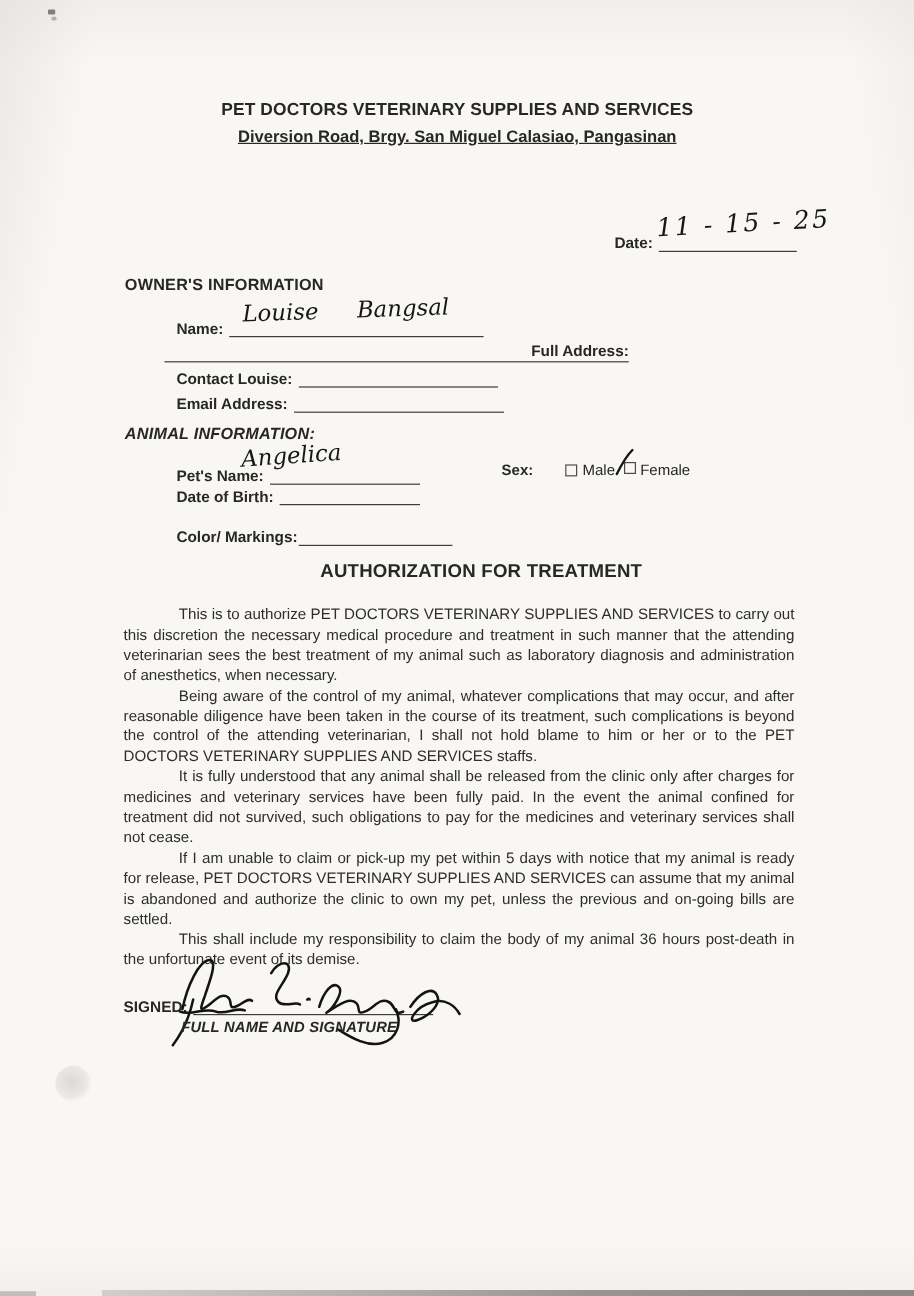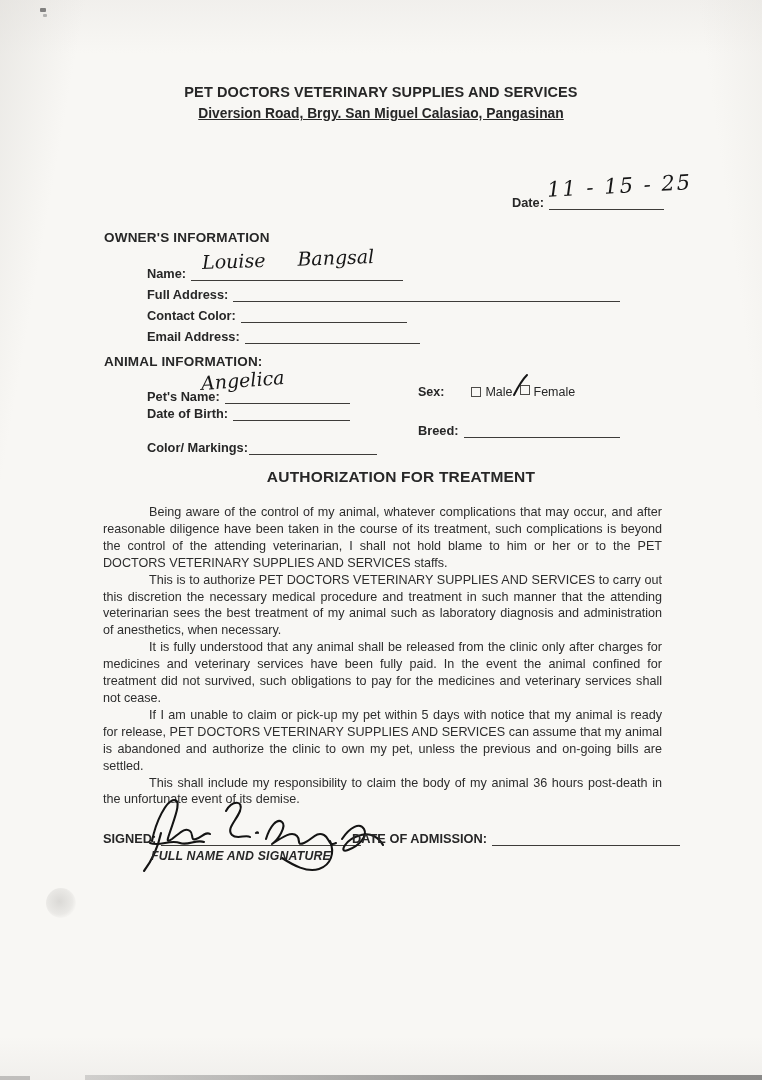--- a/index.html
+++ b/index.html
@@ -74,39 +74,39 @@
   <span class="ink" style="left:547px; top:174px; font-size:21px; transform:rotate(-3deg); letter-spacing:2px;">11 - 15 - 25</span>
 
   <div class="abs sec-title" style="left:104px; top:230px;">OWNER'S INFORMATION</div>
 
   <div class="row" style="left:147px; top:264px;">
     <span class="lbl">Name:</span>
     <span class="line" style="width:212px;"></span>
   </div>
   <span class="ink" style="left:202px; top:248px; font-size:19px; transform:rotate(-2deg); word-spacing:26px;">Louise Bangsal</span>
 
-  <div class="row" style="left:147px; top:285px;">
+  <div class="row" style="left:132px; top:285px;flex-direction:column;">
     <span class="lbl">Full Address:</span>
     <span class="line" style="width:387px;"></span>
     <span class="ink"></span>
   </div>
 
   <div class="row" style="left:147px; top:306px;">
-    <span class="lbl">Contact Color:</span>
+    <span class="lbl">Contact Louise:</span>
     <span class="line" style="width:166px;"></span>
     <span class="ink"></span>
   </div>
 
   <div class="row" style="left:147px; top:327px;">
     <span class="lbl">Email Address:</span>
     <span class="line" style="width:175px;"></span>
     <span class="ink"></span>
   </div>
 
-  <div class="abs sec-title" style="left:104px; top:354px;">ANIMAL INFORMATION:</div>
+  <div class="abs sec-title" style="left:104px; top:354px;font-style:italic;">ANIMAL INFORMATION:</div>
 
   <div class="row" style="left:147px; top:388px;align-items:center;">
     <span class="lbl">Pet's Name:</span>
     <span class="line" style="width:125px;"></span>
   </div>
   <span class="ink" style="left:201px; top:369px; font-size:19px; transform:rotate(-4deg);">Angelica</span>
 
   <div class="abs sexgrp" style="left:418px; top:385px;">
     <span class="lbl">Sex:</span>
     <span class="cb"></span>
@@ -120,37 +120,32 @@
     <span>Female</span>
   </div>
 
   <div class="row" style="left:147px; top:404px;">
     <span class="lbl">Date of Birth:</span>
     <span class="line" style="width:117px;"></span>
     <span class="ink"></span>
   </div>
 
 
-  <div class="row" style="left:418px; top:421px;">
-    <span class="lbl">Breed:</span>
-    <span class="line" style="width:156px;"></span>
-    <span class="ink"></span>
-  </div>
 
   <div class="row" style="left:147px; top:438px;">
     <span class="lbl">Color/ Markings:</span>
     <span class="line" style="width:128px; margin-left:1px;"></span>
     <span class="ink"></span>
   </div>
 
   <div class="abs auth-title" style="top:468px;">AUTHORIZATION FOR TREATMENT</div>
 
   <div class="abs body-text">
+    <p>This is to authorize PET DOCTORS VETERINARY SUPPLIES AND SERVICES to carry out this discretion the necessary medical procedure and treatment in such manner that the attending veterinarian sees the best treatment of my animal such as laboratory diagnosis and administration of anesthetics, when necessary.</p>
     <p>Being aware of the control of my animal, whatever complications that may occur, and after reasonable diligence have been taken in the course of its treatment, such complications is beyond the control of the attending veterinarian, I shall not hold blame to him or her or to the PET DOCTORS VETERINARY SUPPLIES AND SERVICES staffs.</p>
-    <p>This is to authorize PET DOCTORS VETERINARY SUPPLIES AND SERVICES to carry out this discretion the necessary medical procedure and treatment in such manner that the attending veterinarian sees the best treatment of my animal such as laboratory diagnosis and administration of anesthetics, when necessary.</p>
     <p>It is fully understood that any animal shall be released from the clinic only after charges for medicines and veterinary services have been fully paid. In the event the animal confined for treatment did not survived, such obligations to pay for the medicines and veterinary services shall not cease.</p>
     <p>If I am unable to claim or pick-up my pet within 5 days with notice that my animal is ready for release, PET DOCTORS VETERINARY SUPPLIES AND SERVICES can assume that my animal is abandoned and authorize the clinic to own my pet, unless the previous and on-going bills are settled.</p>
     <p>This shall include my responsibility to claim the body of my animal 36 hours post-death in the unfortunate event of its demise.</p>
   </div>
 
   <div class="row" style="left:103px; top:829px;">
     <span class="lbl">SIGNED:</span>
     <span class="line" style="width:200px;"></span>
   </div>
 
@@ -162,19 +157,14 @@
       <path d="M96,22 C102,11 114,11 110,22 C106,32 96,40 102,46 C107,51 116,45 120,48"></path>
       <path d="M126,44 C127,43 128,43 128,44"></path>
       <path d="M136,50 C140,37 147,29 152,33 C157,37 148,51 142,55 C154,47 162,42 167,47 C171,51 166,57 174,54 C182,51 186,42 194,46 C200,49 198,58 206,54"></path>
       <path d="M212,50 C220,38 230,33 234,40 C238,47 229,57 218,61 C208,65 215,50 231,46 C241,43 249,49 253,56"></path>
       <path d="M200,52 C205,64 201,76 189,80 C177,84 163,76 152,69"></path>
     </g>
   </svg>
 
   <div class="abs caption" style="left:151px; top:849px;font-style:italic;">FULL NAME AND SIGNATURE</div>
 
-  <div class="row" style="left:352px; top:829px;">
-    <span class="lbl">DATE OF ADMISSION:</span>
-    <span class="line" style="width:188px;"></span>
-    <span class="ink"></span>
-  </div>
 
 </div>
 
 </body></html>

